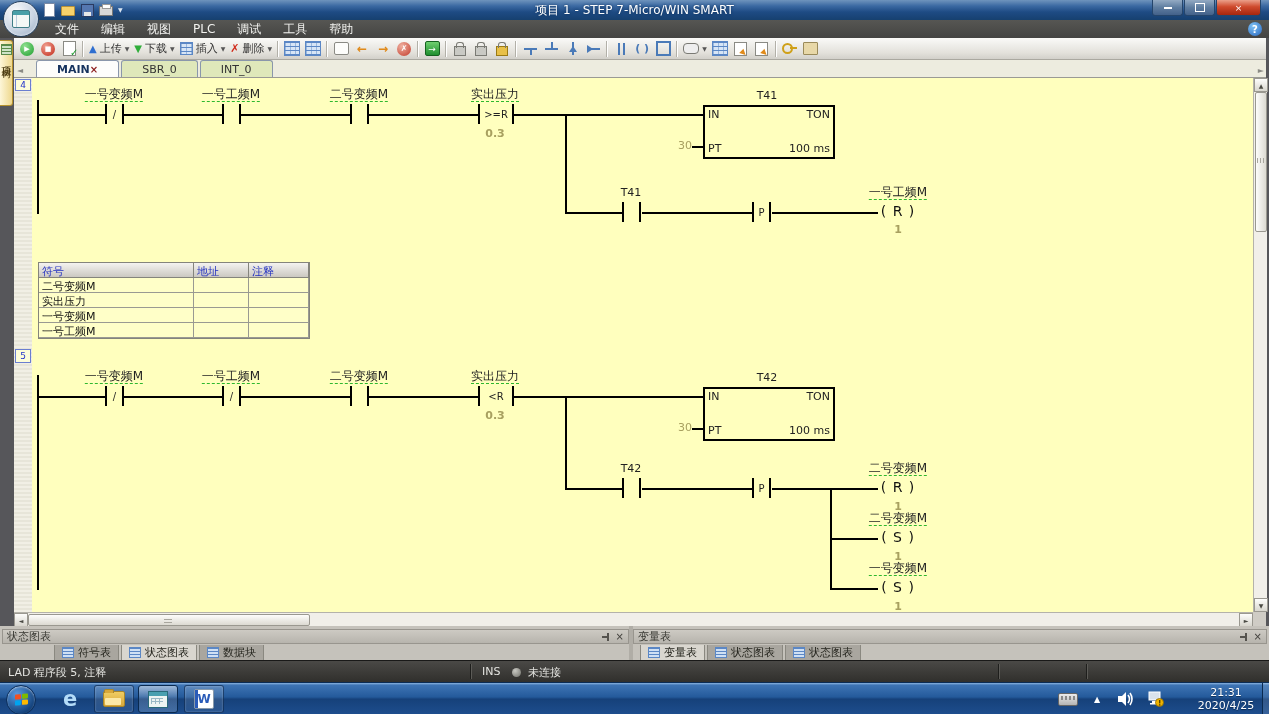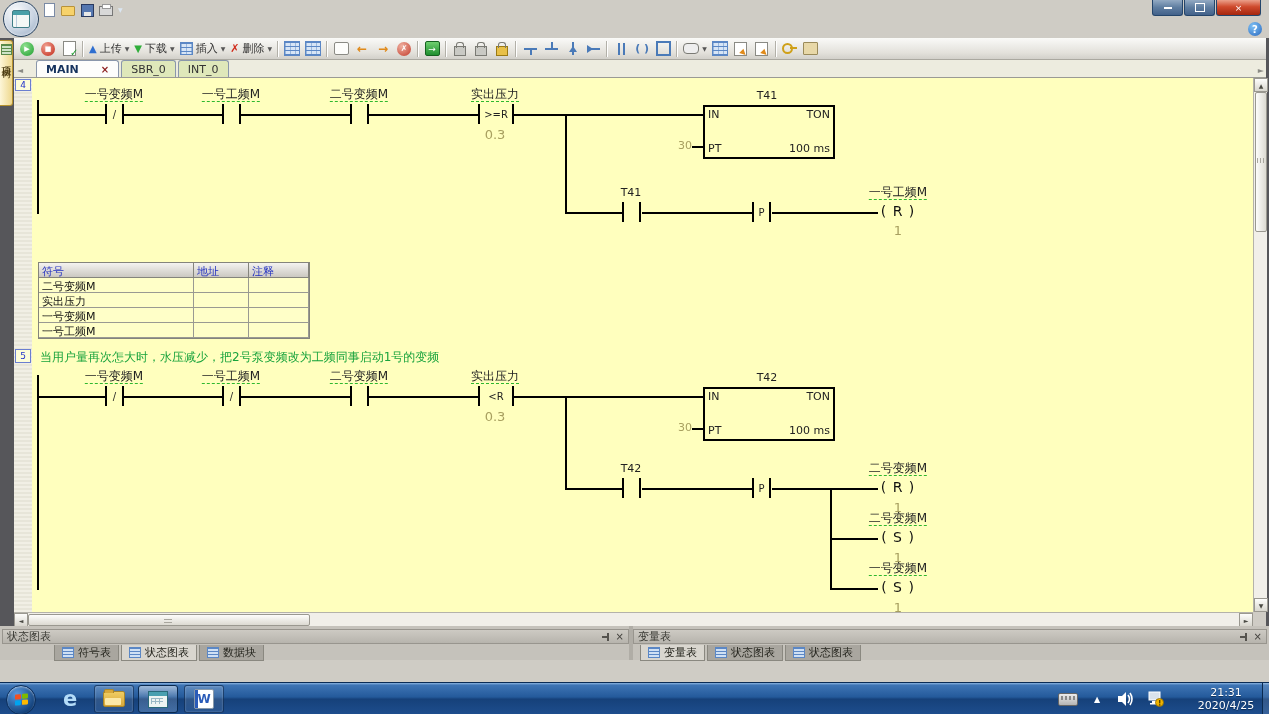--- a/index.html
+++ b/index.html
@@ -83,21 +83,21 @@
   .notetool{width:11px;height:12px;background:#fff;border:1px solid #8a8a84;position:relative;}
   .notetool::after{content:"";position:absolute;right:-3px;bottom:-2px;width:0;height:0;border:3px solid transparent;border-left:6px solid #e08a1a;transform:rotate(45deg);}
   .keytool{width:7px;height:7px;border:2px solid #cfa018;border-radius:50%;position:relative;margin-right:4px;}
   .keytool::after{content:"";position:absolute;left:6px;top:2px;width:7px;height:2px;background:#cfa018;}
   .cardtool{width:13px;height:11px;background:#e8d8a8;border:1px solid #9a8a5a;border-radius:1px;}
   
   .tabstrip{left:14px;top:60px;width:1255px;height:18px;background:#edecdf;border-bottom:1px solid #9a9a94;
     display:flex;align-items:flex-end;padding-left:22px;box-sizing:border-box;gap:2px;}
   .tscroll{position:absolute;left:3px;bottom:2px;color:#8a8a84;font-size:8px;}
   .tscroll.right{left:auto;right:5px;}
-  .pou-tab{height:16px;display:flex;align-items:center;gap:22px;padding:0 9px;font-size:11px;
+  .pou-tab{height:16px;display:flex;align-items:center;gap:0;padding:0 20px;font-size:11px;
     border:1px solid #8a97ab;border-bottom:none;border-radius:3px 3px 0 0;background:#dfe8ba;color:#333;}
   .pou-tab.active{background:#fdfdfb;color:#16335e;font-weight:bold;}
   .tabx{color:#8b1a1a;font-size:10px;font-weight:bold;}
   
   .lstrip{left:0;top:38px;width:14px;height:588px;background:#56565a;}
   .vtab{left:0;top:40px;width:13px;height:66px;background:linear-gradient(90deg,#fdf6d8,#eed88e);
     border:1px solid #b5912e;border-left:none;border-radius:0 3px 3px 0;
     display:flex;flex-direction:column;align-items:center;padding-top:3px;box-sizing:border-box;gap:3px;}
   .vtab-ic{width:9px;height:9px;background:#cfe4c8;border:1px solid #5a8a4a;
     background-image:linear-gradient(#5a8a4a 0 1px,transparent 1px);background-size:100% 3px;}
@@ -112,21 +112,21 @@
   .comment{position:absolute;color:#18a33c;font-size:12px;white-space:nowrap;line-height:14px;}
   .hl,.vl{position:absolute;background:#000;}
   .hl{height:2px;} .vl{width:2px;}
   .ct{position:absolute;display:flex;height:20px;}
   .ct .b{width:2px;background:#000;}
   .ct .m{width:15px;display:flex;align-items:center;justify-content:center;font-size:10px;color:#222;}
   .ct .m.w{width:32px;font-size:10px;}
   .lbl{position:absolute;transform:translateX(-50%);font-size:12px;color:#222;white-space:nowrap;
     line-height:13px;border-bottom:1px dashed #2eb82e;}
   .plbl{position:absolute;transform:translateX(-50%);font-size:11px;color:#222;white-space:nowrap;}
-  .opv{position:absolute;transform:translateX(-50%);font-size:13px;color:#a8a060;white-space:nowrap;}
+  .opv{position:absolute;transform:translateX(-50%);font-size:11px;color:#a8a060;white-space:nowrap;font-weight:bold;}
   .pinv{position:absolute;width:22px;text-align:right;font-size:11px;color:#a8a060;}
   .coil{position:absolute;transform:translateX(-50%);font-size:14px;color:#111;white-space:nowrap;letter-spacing:1px;}
   .tbox{position:absolute;border:2px solid #000;}
   .tbox span{position:absolute;font-size:11px;color:#222;}
   .tin{left:3px;top:1px;} .tton{right:3px;top:1px;} .tpt{left:3px;bottom:2px;} .tms{right:3px;bottom:2px;}
   
   .symtab{position:absolute;left:38px;top:262px;display:grid;grid-template-columns:155px 55px 60px;
     border:1px solid #84847c;background:#ffffc8;}
   .symtab .th{height:15px;background:linear-gradient(#f4f3f0,#cbc8c1);color:#2230c0;font-size:11px;
     padding:1px 0 0 3px;border-right:1px solid #84847c;border-bottom:1px solid #84847c;box-sizing:border-box;}
@@ -200,20 +200,23 @@
   .clock{position:absolute;left:1188px;top:3px;width:76px;color:#fff;font-size:11px;text-align:center;line-height:13px;
     text-shadow:0 1px 1px #0b2c55;}
   .sdesk{position:absolute;right:0;top:0;width:6px;height:32px;background:rgba(255,255,255,.12);border-left:1px solid #0a2a50;}
   svg{display:block;}
 </style>
 </head>
 <body>
 
 <div id="root">
 
+  <div class="abs titlebar">
+    <span class="abs wtitle">项目 1 - STEP 7-Micro/WIN SMART</span>
+  </div>
   <div class="abs orb">
       <span class="orb-ic"></span>
     </div>
   <div class="abs qat">
     <span class="qi qi-new">
         <span></span>
       </span>
     <span class="qi qi-open">
         <span></span>
       </span>
@@ -232,20 +235,29 @@
   <div class="abs winbtns">
     <span class="wbtn">
         <span class="minbar"></span>
       </span>
     <span class="wbtn">
         <span class="maxbox"></span>
       </span>
     <span class="wbtn close">×</span>
   </div>
 
+  <div class="abs menubar">
+    <span class="mitem">文件</span>
+    <span class="mitem">编辑</span>
+    <span class="mitem">视图</span>
+    <span class="mitem">PLC</span>
+    <span class="mitem">调试</span>
+    <span class="mitem">工具</span>
+    <span class="mitem">帮助</span>
+  </div>
   <span class="abs helpic">?</span>
 
   <div class="abs toolbar">
     <span class="ic16">
         <span class="ball g">▶</span>
       </span>
     <span class="ic16">
         <span class="ball r">■</span>
       </span>
     <span class="ic16">
@@ -467,21 +479,20 @@
     <div class="td"></div>
     <div class="td">一号变频M</div>
     <div class="td"></div>
     <div class="td"></div>
     <div class="td">一号工频M</div>
     <div class="td"></div>
     <div class="td"></div>
   </div>
 
   <div class="netnum" style="left:15px;top:349px;height:12px">5</div>
-  <div class="comment" style="left:40px;top:350px">当用户量再次怎大时，水压减少，把2号泵变频改为工频同事启动1号的变频</div>
 
   <div class="vl" style="left:37px;top:375px;height:215px"></div>
   <div class="hl" style="left:39px;top:396px;width:66px"></div>
   <div class="ct" style="left:105px;top:386px">
     <span class="b"></span>
       <span class="m">/</span>
       <span class="b"></span>
   </div>
   <div class="lbl" style="left:114px;top:370px">一号变频M</div>
   <div class="hl" style="left:124px;top:396px;width:98px"></div>
@@ -600,20 +611,30 @@
           <span class="tic"></span>
           <span>状态图表</span>
         </span>
       <span class="btab">
           <span class="tic"></span>
           <span>状态图表</span>
         </span>
     </div>
   </div>
 
+  <div class="abs statusbar">
+    <span class="stxt" style="left:8px">LAD 程序段 5, 注释</span>
+    <span class="ssep" style="left:470px"></span>
+    <span class="stxt" style="left:482px">INS</span>
+    <span class="sdot" style="left:512px"></span>
+    <span class="stxt" style="left:528px">未连接</span>
+    <span class="ssep" style="left:998px"></span>
+    <span class="ssep" style="left:1086px"></span>
+
+  </div>
 
   <div class="abs taskbar">
     <span class="sorb">
       <span class="flag">
           <i class="f1"></i>
           <i class="f2"></i>
           <i class="f3"></i>
           <i class="f4"></i>
         </span>
     </span>

